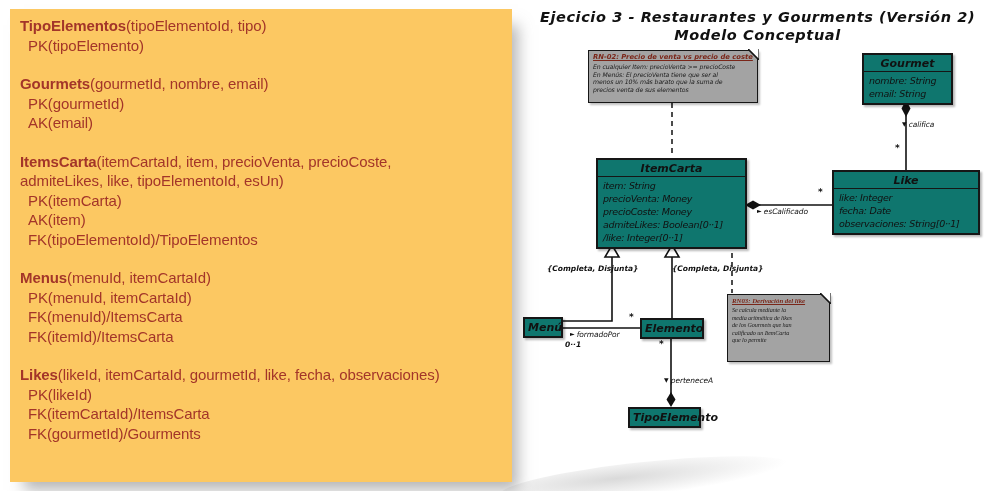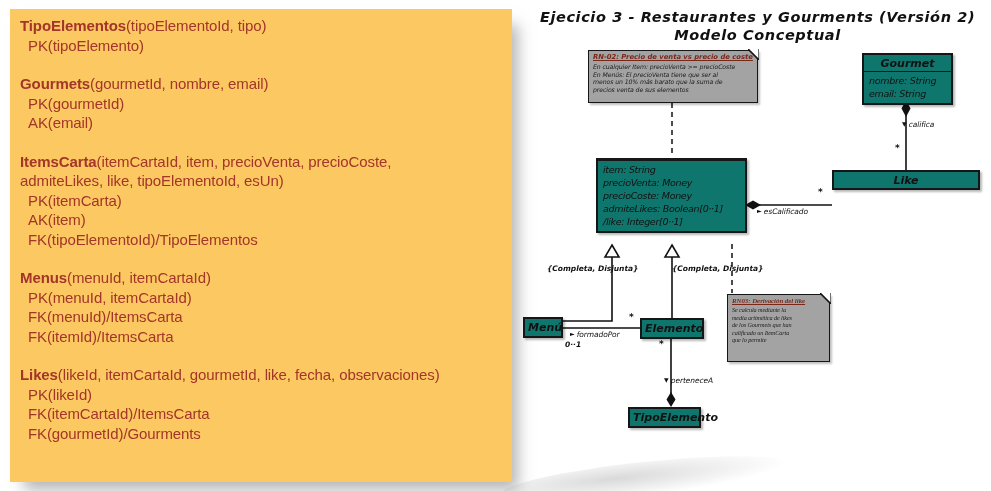--- a/index.html
+++ b/index.html
@@ -146,31 +146,37 @@
 
     <div class="uml-class" style="left:862px;top:53px;width:91px;">
       <div class="uml-title">Gourmet</div>
       <div class="uml-attrs">
           <div>nombre: String</div>
           <div>email: String</div>
         </div>
     </div>
 
     <div class="uml-class" style="left:596px;top:158px;width:151px;">
+      <div class="uml-title">ItemCarta</div>
       <div class="uml-attrs">
           <div>item: String</div>
           <div>precioVenta: Money</div>
           <div>precioCoste: Money</div>
           <div>admiteLikes: Boolean[0··1]</div>
           <div>/like: Integer[0··1]</div>
         </div>
     </div>
 
     <div class="uml-class" style="left:832px;top:170px;width:148px;">
       <div class="uml-title">Like</div>
+      <div class="uml-attrs">
+          <div>like: Integer</div>
+          <div>fecha: Date</div>
+          <div>observaciones: String[0··1]</div>
+        </div>
     </div>
 
     <div class="uml-class uml-simple" style="left:523px;top:317px;width:40px;">
       <div class="uml-title">Menú</div>
     </div>
 
     <div class="uml-class uml-simple" style="left:640px;top:318px;width:64px;">
       <div class="uml-title">Elemento</div>
     </div>
 

